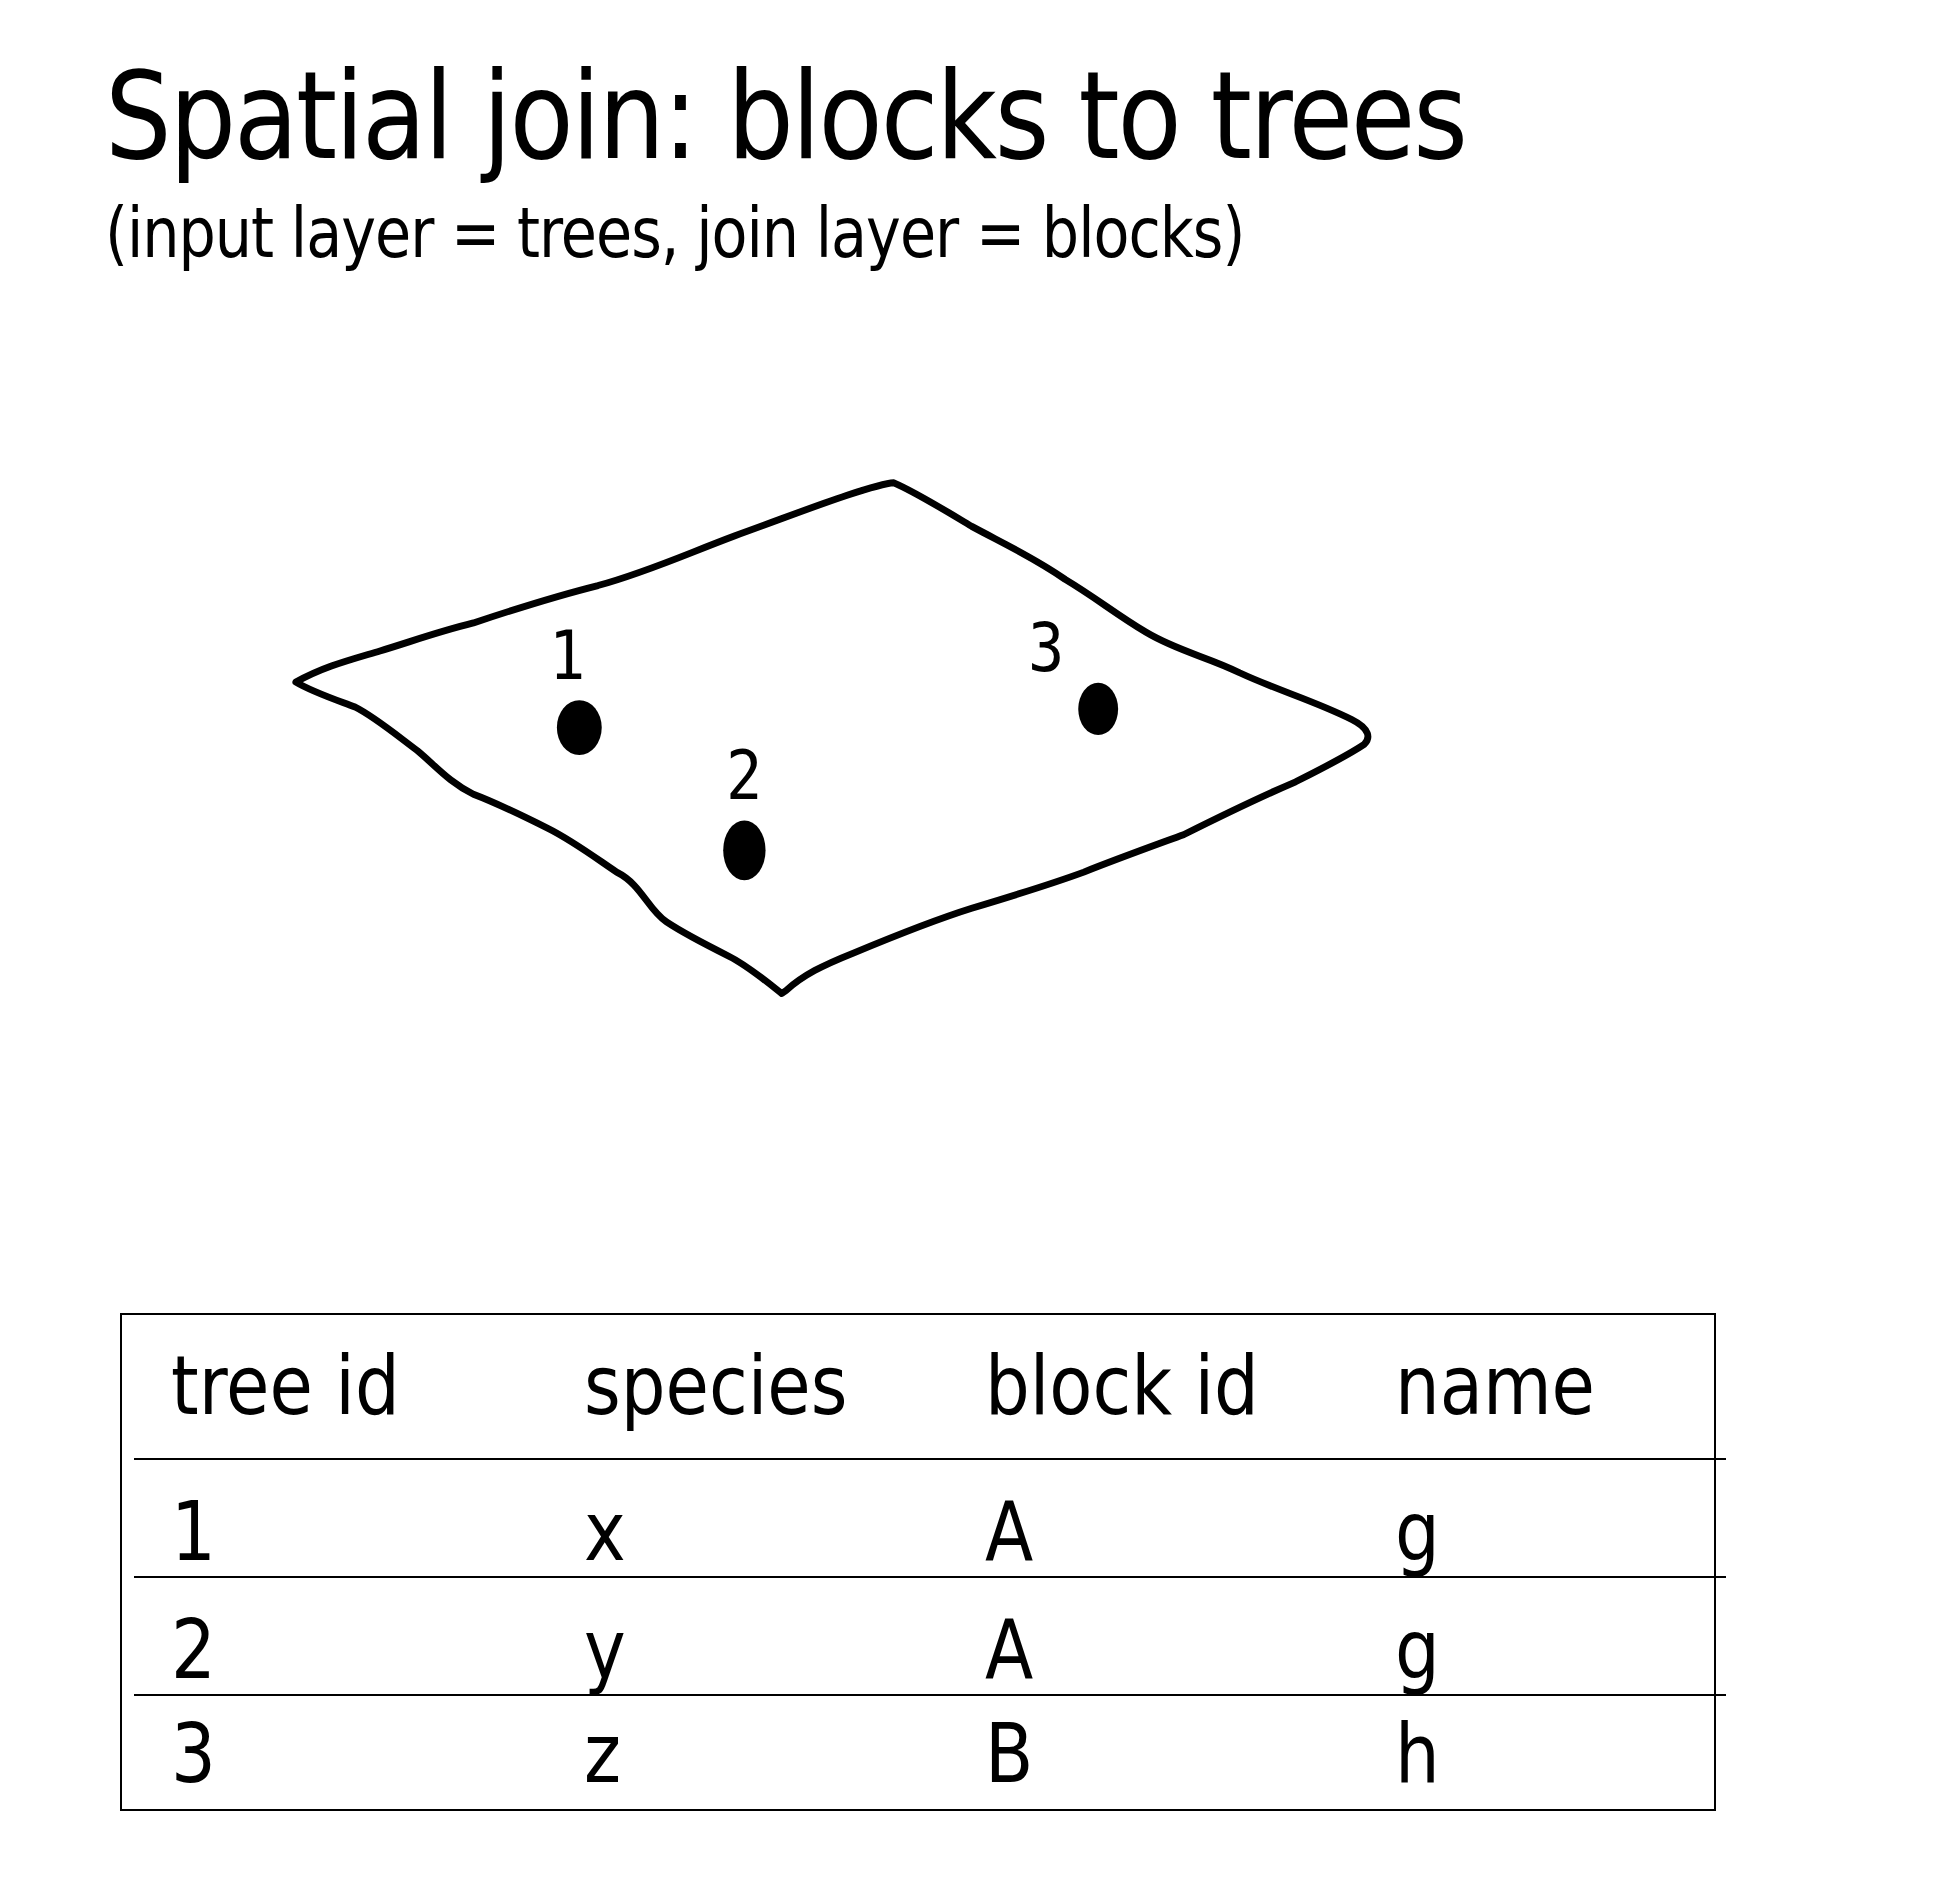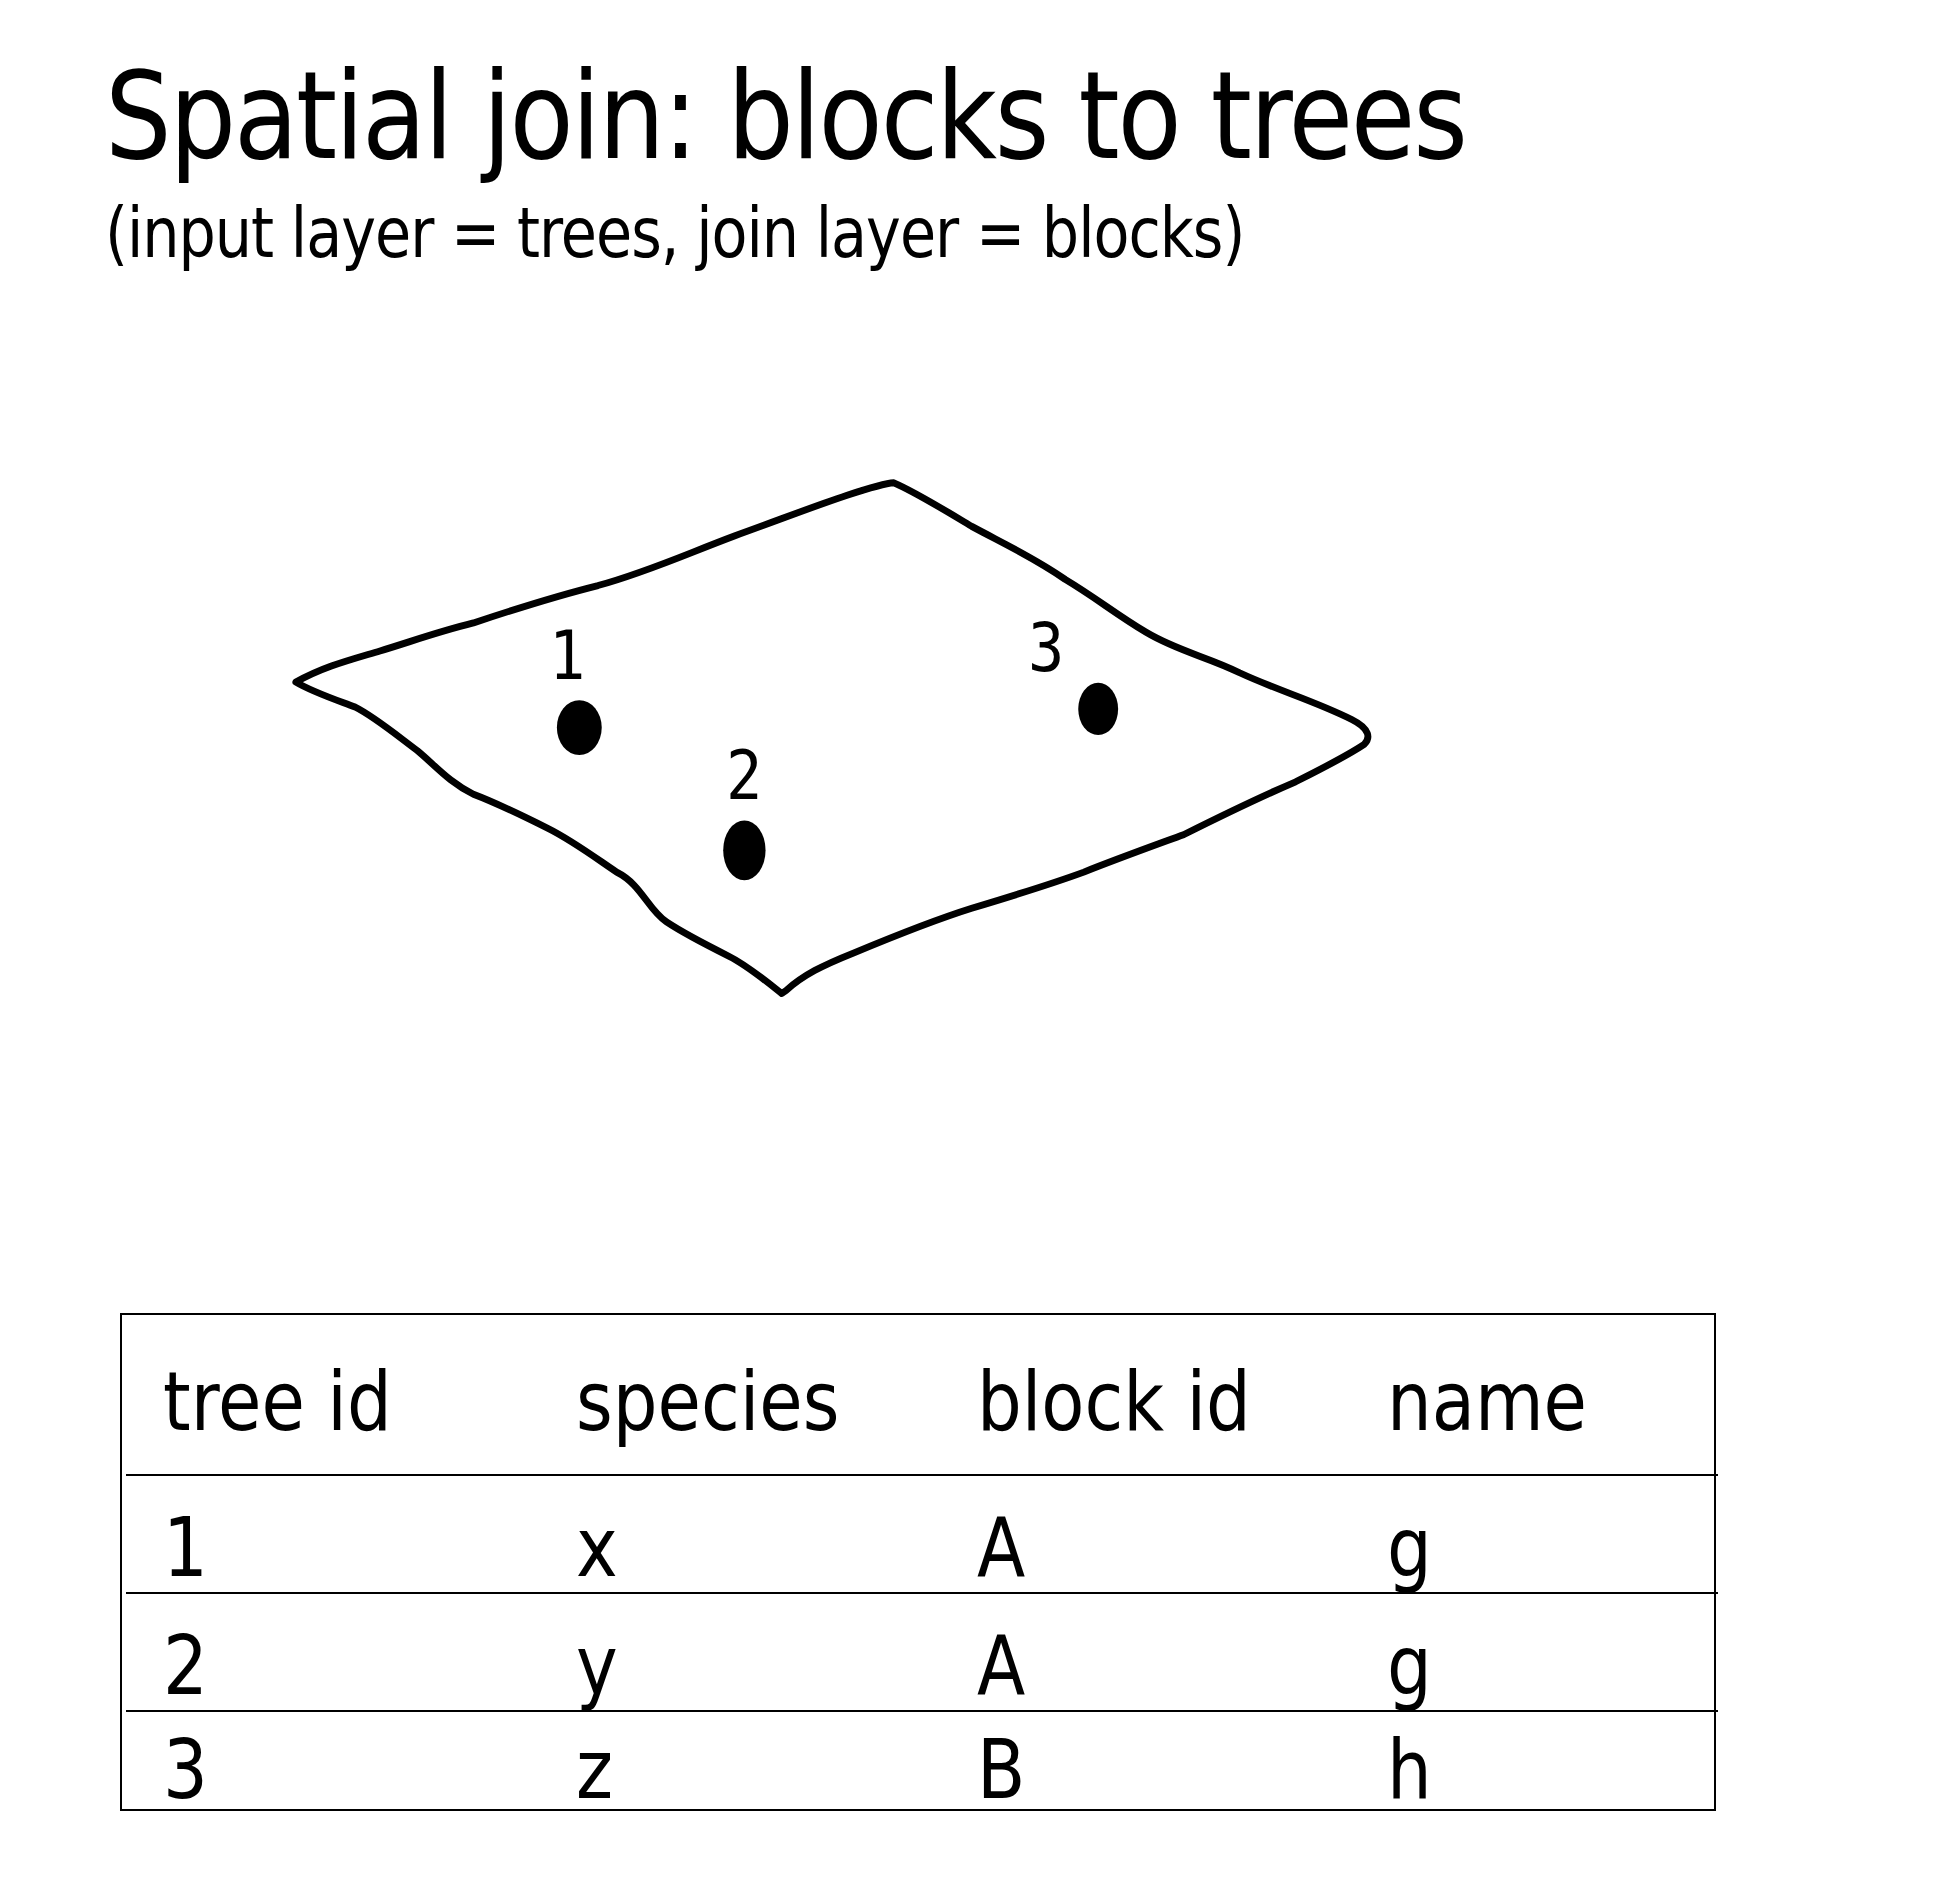--- a/index.html
+++ b/index.html
@@ -7,21 +7,21 @@
          font-family: "DejaVu Sans", "Liberation Sans", sans-serif; color: #000; }
   .title { position: absolute; left: 105px; top: 55px; font-size: 122px; line-height: 1;
            letter-spacing: -2.5px; transform: scaleX(0.86); transform-origin: left top; white-space: nowrap; }
   .subtitle { position: absolute; left: 105px; top: 198px; font-size: 70px; line-height: 1;
               letter-spacing: -1.2px; transform: scaleX(0.84); transform-origin: left top; white-space: nowrap; }
   .diagram { position: absolute; left: 0; top: 0; width: 1936px; height: 1059px; }
   .pt-label { position: absolute; font-family: "DejaVu Sans Mono", "Liberation Mono", monospace;
               font-size: 67px; line-height: 1; transform: scaleX(0.9); }
   .table { position: absolute; left: 120px; top: 1313px; width: 1596px; height: 498px;
            border: 2.5px solid #000; box-sizing: border-box; }
-  .row { position: absolute; left: 4px; width: 100%; box-sizing: border-box; margin-top: 16px; }
+  .row { position: absolute; left: 12px; width: 100%; box-sizing: border-box; }
   .row.header { top: 0; height: 145px; border-bottom: 2.5px solid #000; }
   .row.r1 { top: 145px; height: 118px; border-bottom: 2.5px solid #000; }
   .row.r2 { top: 263px; height: 118px; border-bottom: 2.5px solid #000; }
   .row.r3 { top: 381px; height: 115px; }
   .cell { position: absolute; font-size: 82px; line-height: 1; white-space: nowrap;
           transform: scaleX(0.86); transform-origin: left top; }
   .header .cell { top: 30px; }
   .r1 .cell, .r2 .cell { top: 31px; }
   .r3 .cell { top: 17.4px; }
   .c0 { left: 37px; } .c1 { left: 450px; } .c2 { left: 851px; } .c3 { left: 1261px; }

